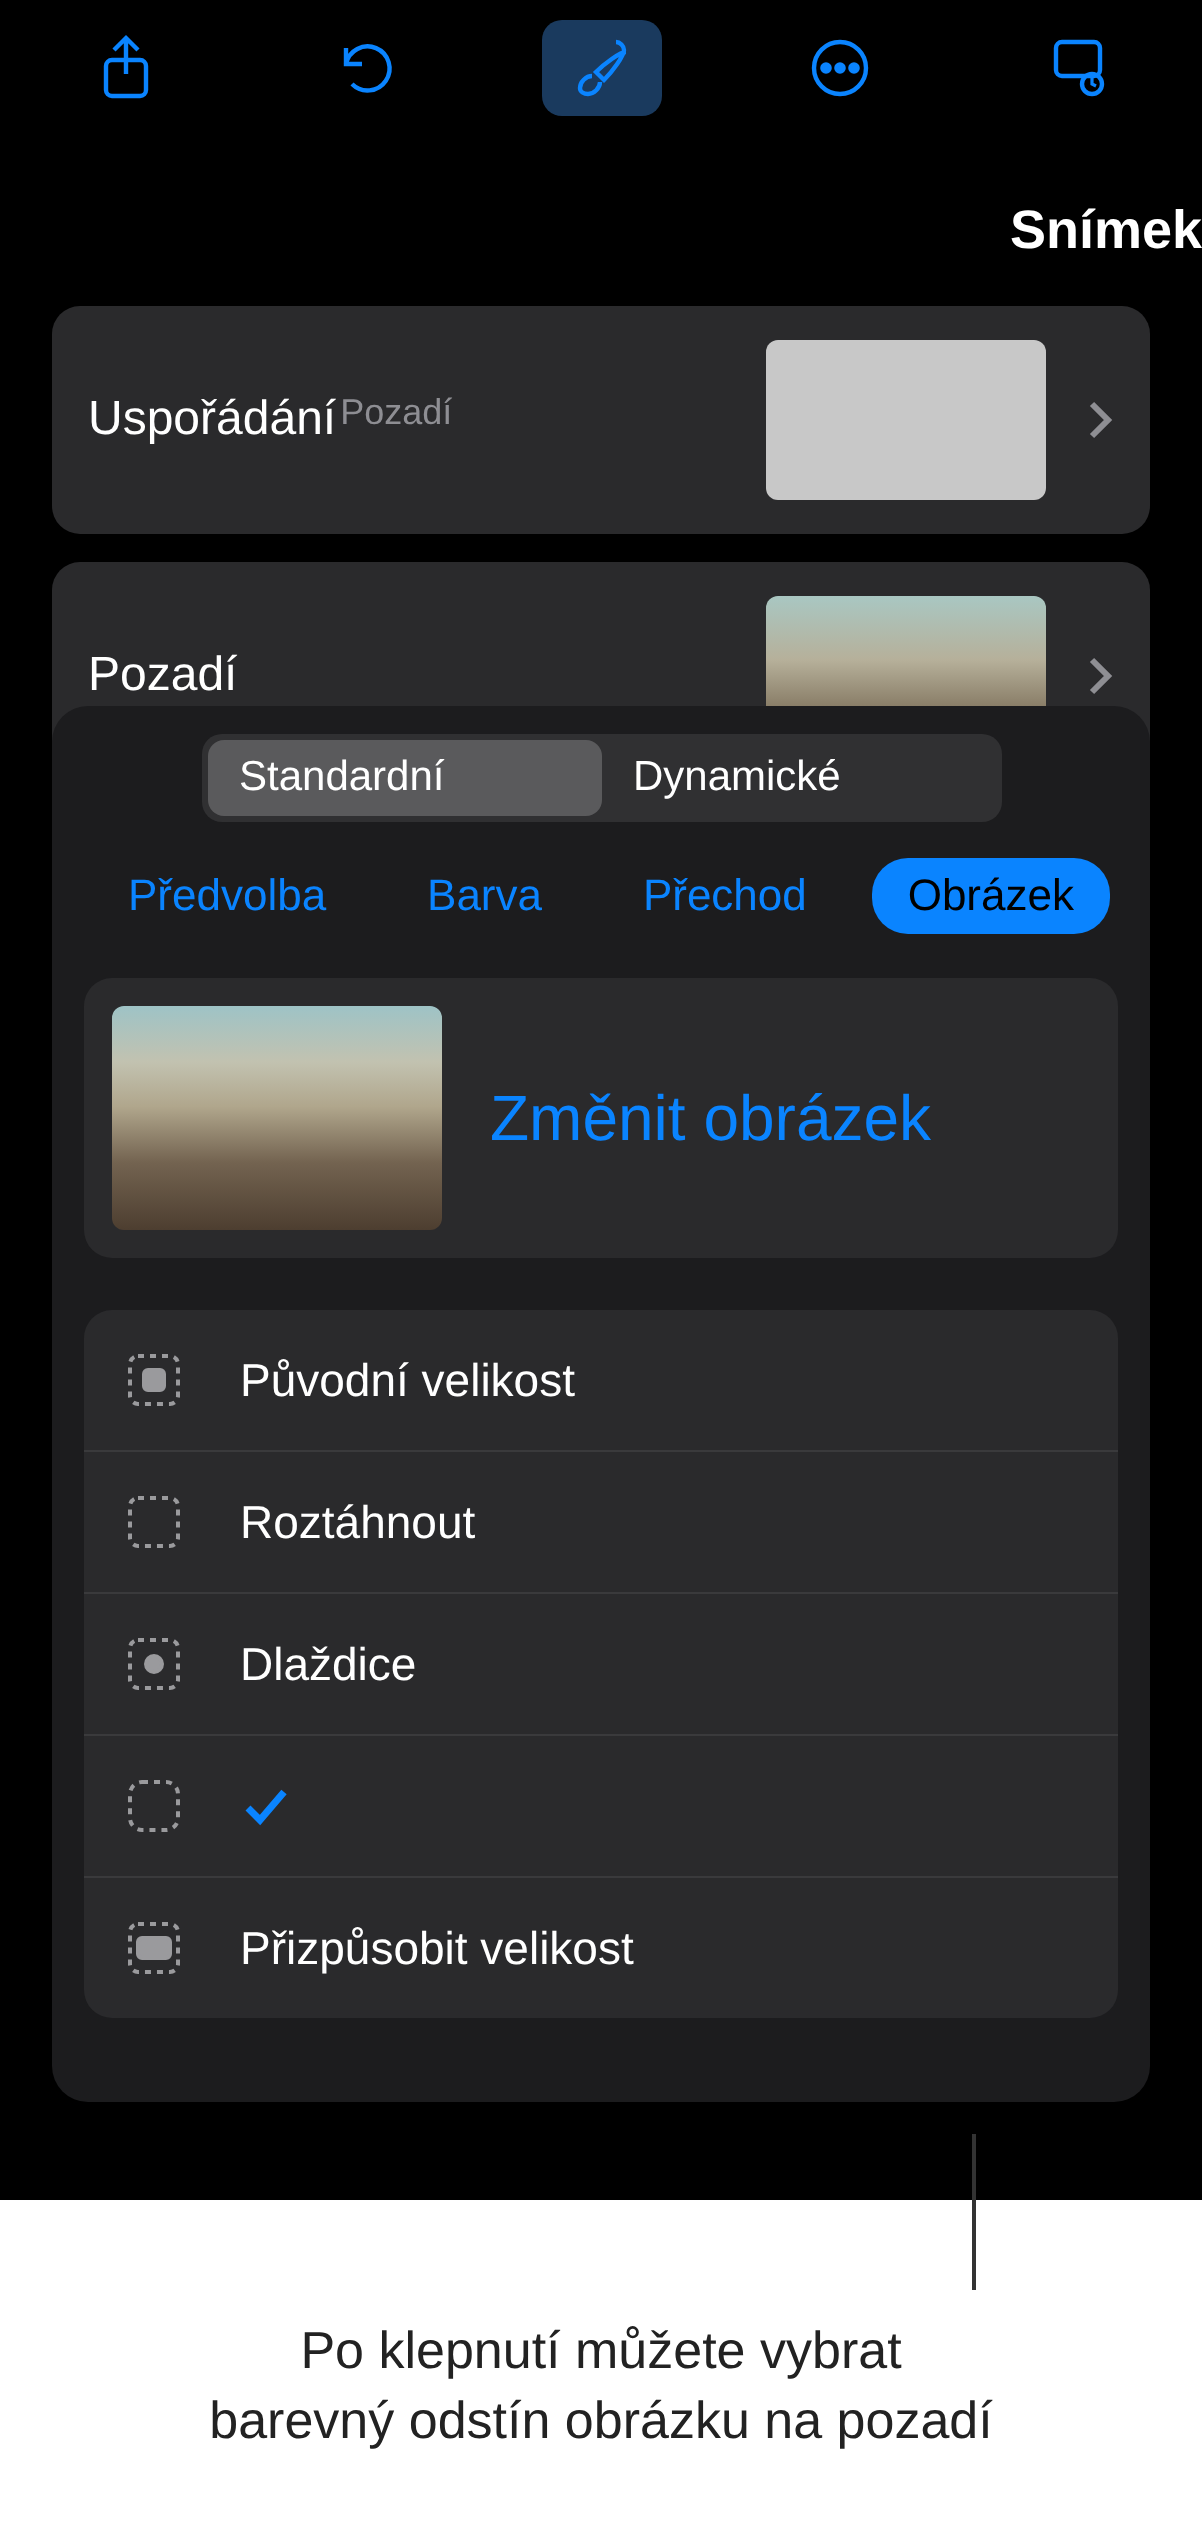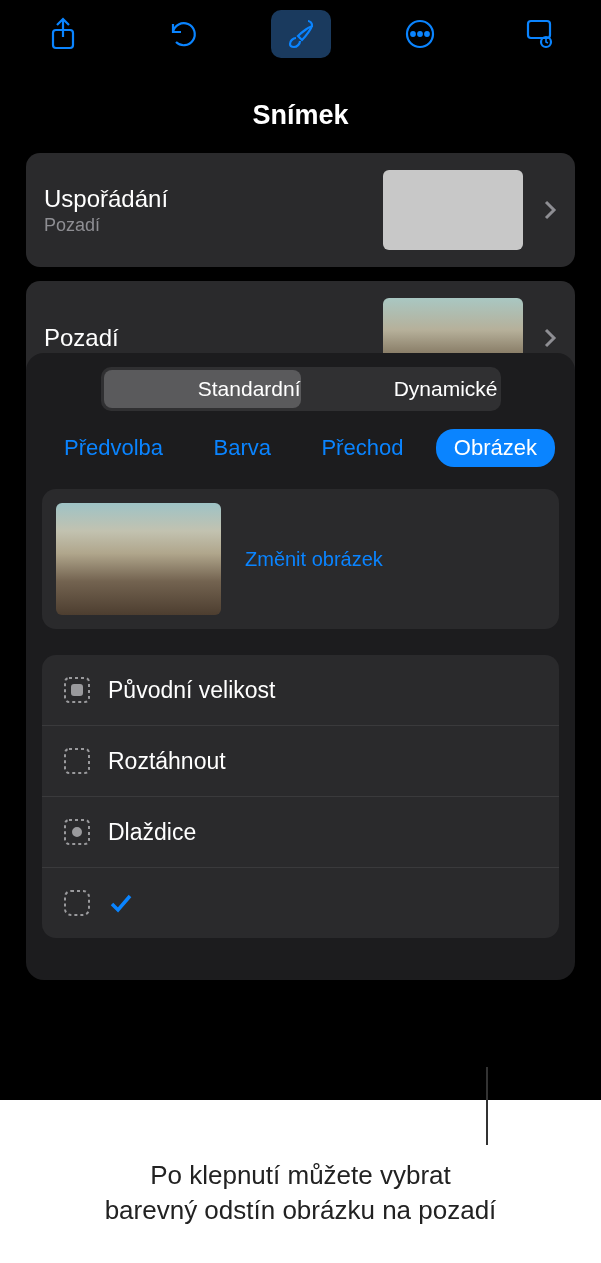--- a/index.html
+++ b/index.html
@@ -24,38 +24,38 @@
     height: 48px;
     display: flex;
     align-items: center;
     justify-content: center;
     border-radius: 10px;
   }
   .tb-btn.active { background: #1a3a5e; }
   .tb-icon { color: #0a84ff; }
 
   h1.page-title {
-    text-align: center;
+    text-align: right;
     font-size: 27px;
     font-weight: 600;
     margin: 28px 0 22px;
     color: #fff;
   }
   .content { padding: 0 26px; }
 
   .row {
     background: #2a2a2c;
     border-radius: 14px;
     padding: 17px 18px;
     display: flex;
     align-items: center;
     justify-content: space-between;
     margin-bottom: 14px;
   }
-  .row-labels { display: flex; flex-direction: column; gap: 2px; }
+  .row-labels { display: flex; flex-direction: row; gap: 2px; }
   .row-title { font-size: 24px; font-weight: 400; color: #fff; }
   .row-sub { font-size: 18px; color: #8e8e93; }
   .row-preview {
     width: 140px; height: 80px; border-radius: 6px; background: #c8c8c8;
     margin-right: 10px;
   }
   .row-preview.img {
     background: linear-gradient(180deg,#a9c7c2 0%,#b6b09a 40%,#887c66 70%,#5a4b3c 100%);
   }
   .chev { color: #8e8e93; flex: 0 0 auto; }
@@ -72,69 +72,69 @@
   .seg {
     display: flex;
     background: #303032;
     border-radius: 10px;
     padding: 3px;
     margin: 0 auto 18px;
     width: 400px;
   }
   .seg-item {
     flex: 1;
-    text-align: right;
-    padding: 7px 0;
+    text-align: left;
+    padding: 7px 16px;
     font-size: 21px;
     border-radius: 8px;
     color: #fff;
   }
   .seg-item.sel { background: #5a5a5c; font-weight: 500; }
 
   .tabs {
     display: flex;
     justify-content: space-between;
     padding: 0 4px;
     margin-bottom: 22px;
   }
   .tab {
     font-size: 22px;
     color: #0a84ff;
     padding: 6px 18px;
     border-radius: 18px;
   }
-  .tab.sel { background: #0a84ff; color: #ffffff; }
+  .tab.sel { background: #0a84ff; color: #000000; }
 
   .change-img {
     background: #2a2a2c;
     border-radius: 14px;
     display: flex;
     align-items: center;
     padding: 14px;
     gap: 24px;
     margin-bottom: 26px;
   }
   .thumb {
     width: 165px;
     height: 112px;
     border-radius: 6px;
     background: linear-gradient(180deg,#9ec3c6 0%,#c2c2b0 25%,#b0a68c 45%, #736350 70%, #4d3e30 100%);
   }
-  .change-link { font-size: 20px; color: #0a84ff; }
+  .change-link { font-size: 32px; color: #0a84ff; }
 
   .list {
     background: #2a2a2c;
     border-radius: 14px;
     margin-bottom: 22px;
   }
   .list-item {
     display: flex;
     align-items: center;
     padding: 18px 18px;
-    gap: 14px;
+    gap: 26px;
     border-bottom: 1px solid #3a3a3c;
   }
   .list-item:last-child { border-bottom: none; }
   .li-icon { width: 34px; height: 34px; display: flex; align-items: center; justify-content: center; color: #9a9a9d; }
   .li-label { font-size: 23px; color: #fff; flex: 1; }
   .check { color: #0a84ff; }
 
   .overlay-row {
     background: #2a2a2c;
     border-radius: 14px;
@@ -300,20 +300,29 @@
     <div class="list-item">
       <span class="li-icon">
         <svg width="30" height="30" viewBox="0 0 30 30" fill="none" stroke="currentColor" stroke-width="2">
             <rect x="3" y="3" width="24" height="24" rx="6" stroke-dasharray="3 3"></rect>
           </svg>
       </span>
       <svg class="check" width="26" height="26" viewBox="0 0 26 26" fill="none" stroke="currentColor" stroke-width="3.5">
           <path d="M4 14l6 6L22 6"></path>
         </svg>
     </div>
+    <div class="list-item">
+      <span class="li-icon">
+        <svg width="30" height="30" viewBox="0 0 30 30" fill="none" stroke="currentColor" stroke-width="2">
+            <rect x="3" y="3" width="24" height="24" rx="4" stroke-dasharray="3 3"></rect>
+            <rect x="7" y="10" width="16" height="10" rx="2" fill="currentColor"></rect>
+          </svg>
+      </span>
+      <span class="li-label">Přizpůsobit velikost</span>
+    </div>
   </div>
 
 
 </div>
 
 <div class="white-bg"></div>
 <div class="callout-line"></div>
 <div class="callout">
   <span>Po klepnutí můžete vybrat</span><br>
   <span>barevný odstín obrázku na pozadí</span>

